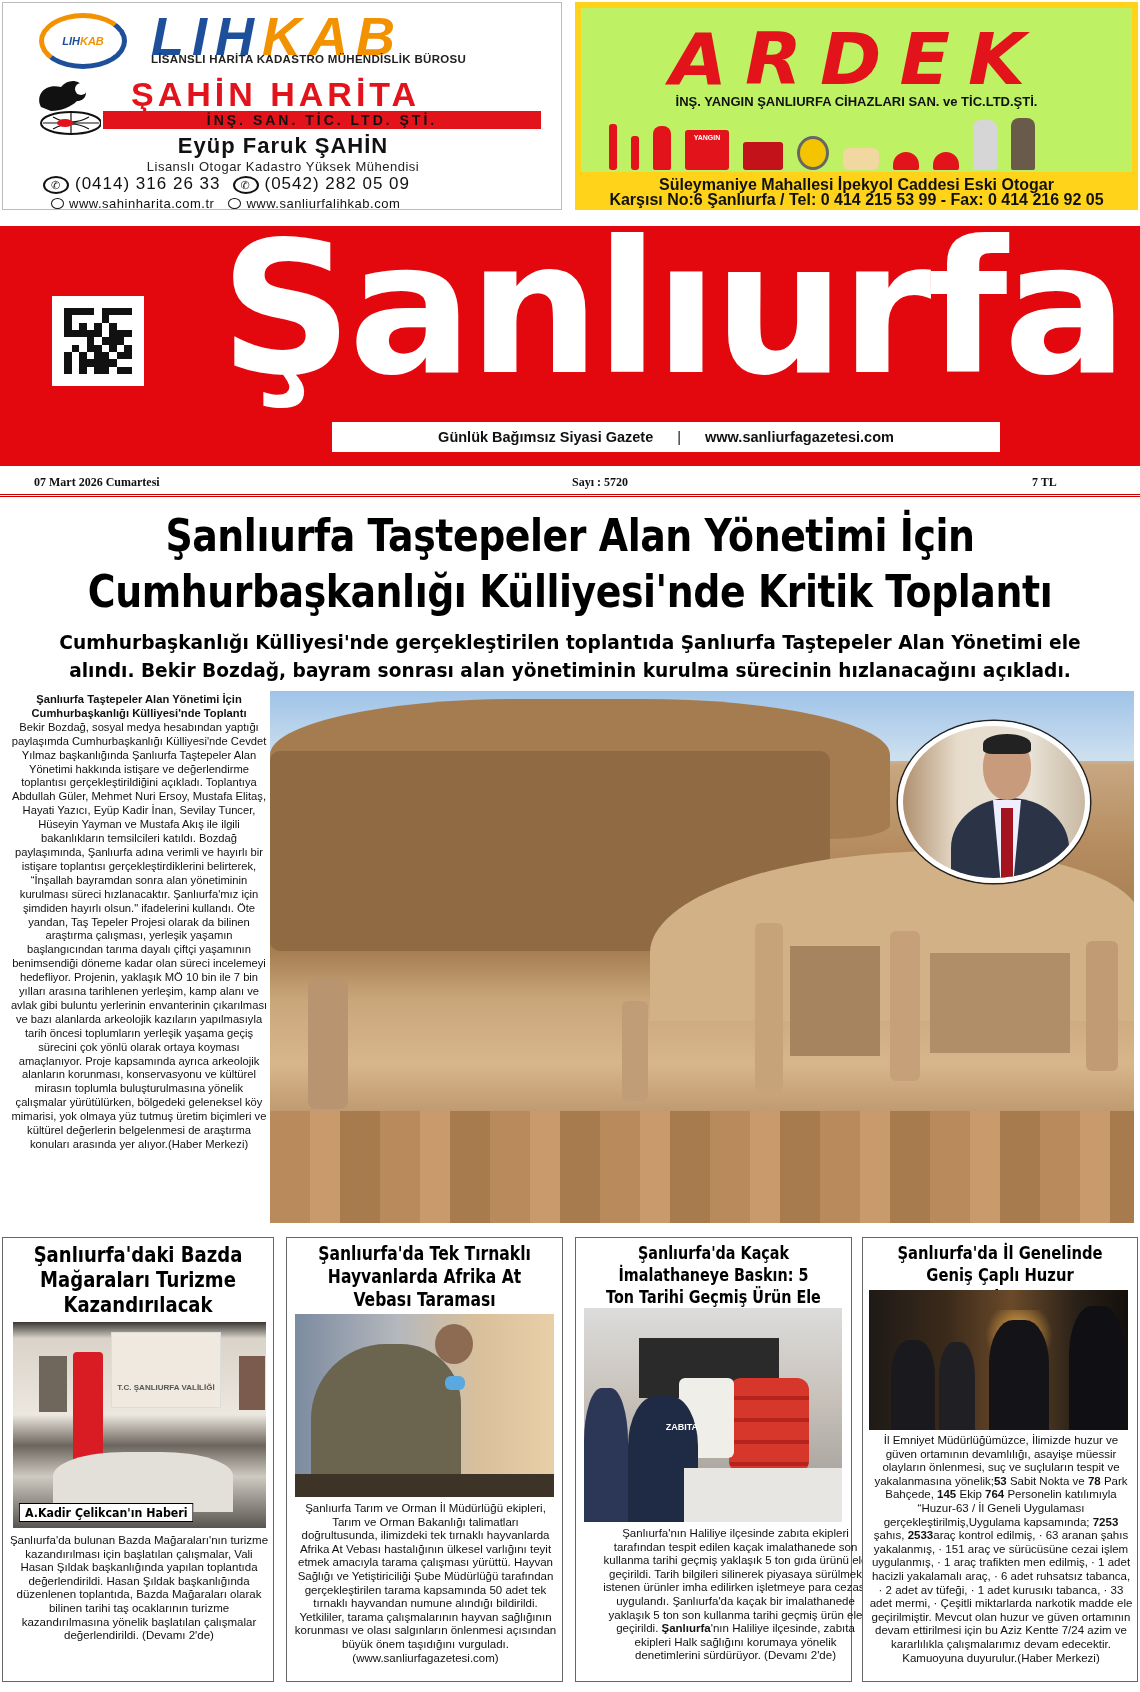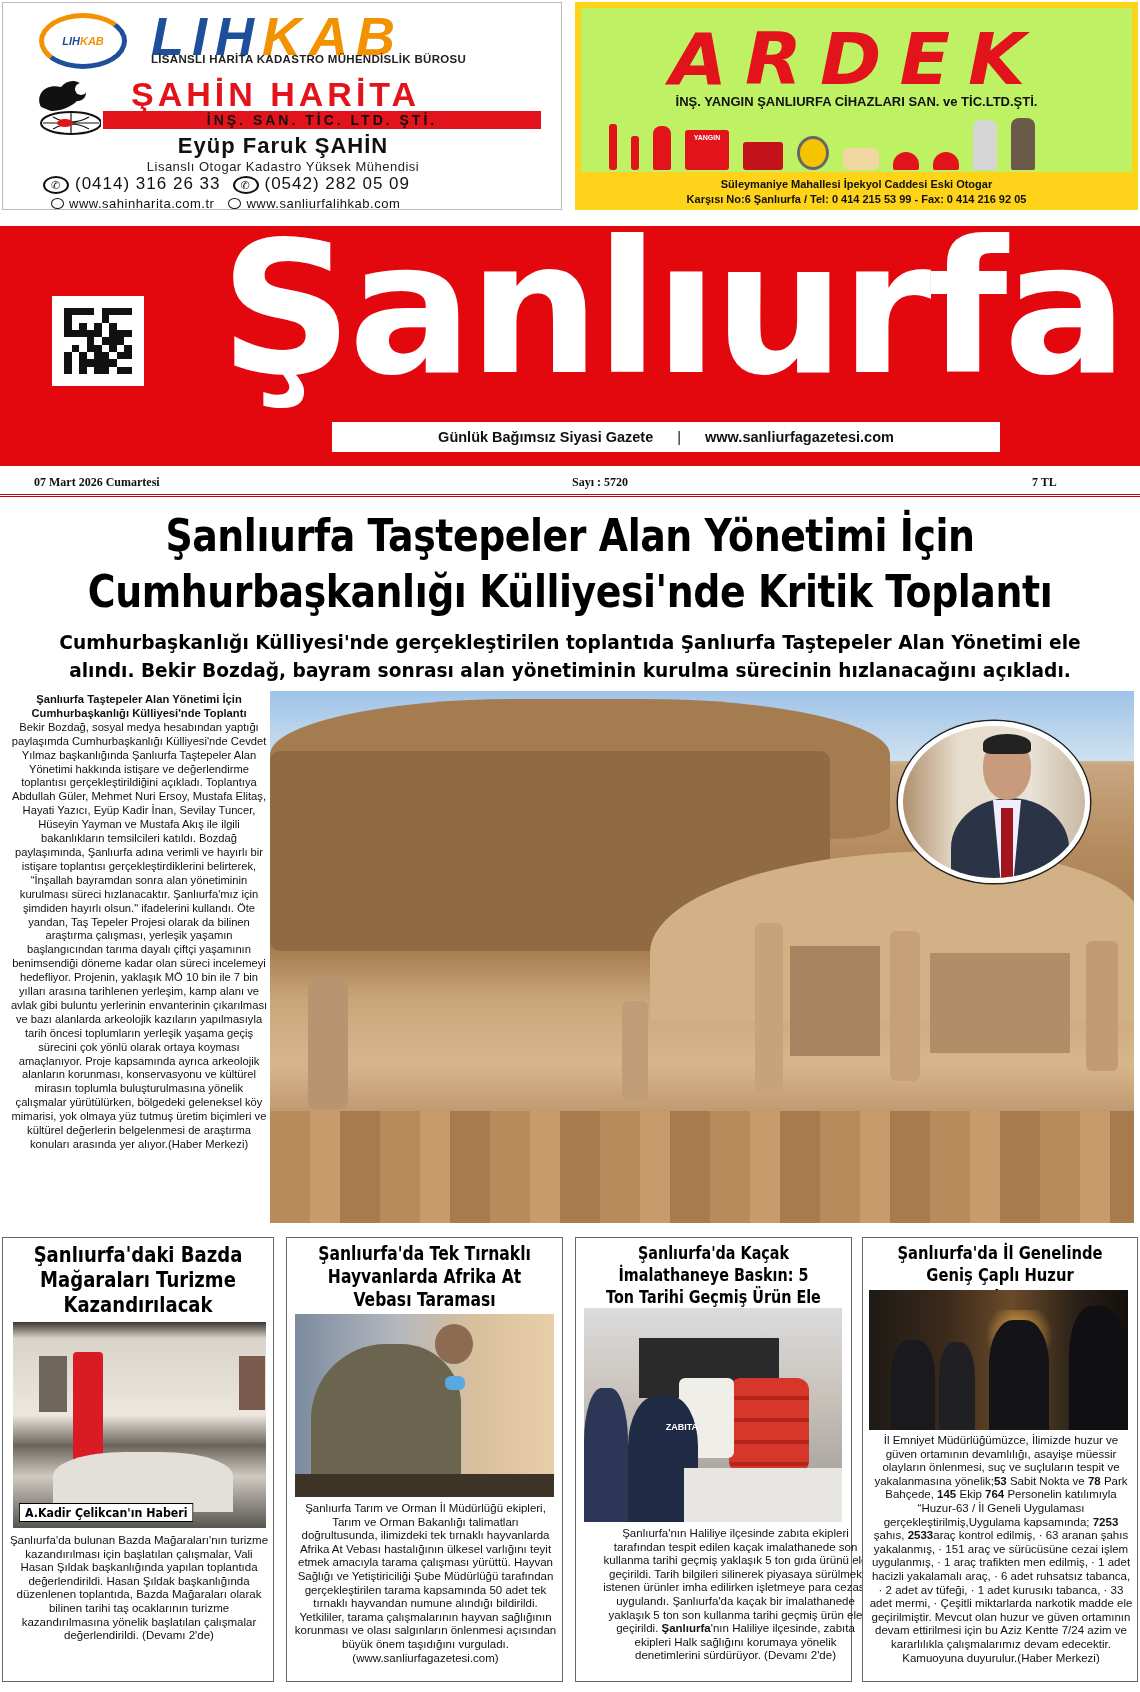--- a/index.html
+++ b/index.html
@@ -45,21 +45,21 @@
   }
   .ad-right-inner { position: absolute; left: 6px; top: 6px; width: 551px; height: 164px; background: #bef264; }
   .ardek-word {
     position: absolute; left: 28px; top: 14px; width: 495px; text-align: center; font-family: "DejaVu Sans", sans-serif;
     font-size: 74px; font-weight: bold; color: #e3131b; letter-spacing: 18px; line-height: 1; font-style: italic;
     transform: scaleY(0.95);
   }
   .ardek-sub { position: absolute; left: 0; width: 551px; top: 86px; text-align: center; font-size: 13px; font-weight: bold; color: #111; }
   .products { position: absolute; left: 28px; top: 112px; width: 510px; height: 50px; display: flex; align-items: flex-end; gap: 14px; }
   .prod { background: #e3131b; border-radius: 3px; }
-  .ardek-addr { position: absolute; left: 0; width: 563px; top: 175px; text-align: center; font-size: 11px; font-weight: bold; color: #111; line-height: 15px; }
+  .ardek-addr { position: absolute; left: 0; width: 563px; top: 175px; text-align: center; font-size: 16px; font-weight: bold; color: #111; line-height: 15px; }
 
   
   .masthead { position: absolute; left: 0; top: 226px; width: 1140px; height: 240px; background: #e3080e; }
   .qr {
     position: absolute; left: 52px; top: 70px; width: 92px; height: 90px; background: #fff; padding: 12px;
   }
   .qr-grid { width: 68px; height: 66px; display: grid; grid-template-columns: repeat(9, 1fr); grid-template-rows: repeat(9, 1fr); }
   .qr-grid i { display: block; }
   .mast-title {
     position: absolute; left: 220px; top: -10px; width: 790px; text-align: center;
@@ -321,20 +321,21 @@
     <div class="hair"></div>
   </div>
 </div>
 
 <div class="card" style="left:2px;width:272px;">
   <div class="card-title" style="font-size:22px;line-height:25px;padding:0 2px;">Şanlıurfa'daki Bazda Mağaraları Turizme Kazandırılacak</div>
   <div class="card-photo" style="left:10px;top:84px;width:253px;height:206px;background:linear-gradient(#3a3632 0%,#d9d3c9 8%,#ece7df 45%,#6b655e 60%,#cfcac1 75%,#585550 100%);">
     <div style="position:absolute;left:60px;top:30px;width:30px;height:110px;background:#d91b23;border-radius:4px;"></div>
     <div style="position:absolute;left:26px;top:34px;width:28px;height:56px;background:#6f675c;"></div>
     <div style="position:absolute;left:226px;top:34px;width:26px;height:54px;background:#7a5b4d;"></div>
+    <div style="position:absolute;left:98px;top:10px;width:110px;height:76px;background:#efe9df;border:1px solid #ddd;color:#555;font-size:8px;font-weight:bold;text-align:center;padding-top:50px;">T.C. ŞANLIURFA VALİLİĞİ</div>
     <div style="position:absolute;left:40px;top:130px;width:180px;height:60px;background:#e3e0da;border-radius:40% 40% 0 0;"></div>
     <div class="byline">A.Kadir Çelikcan'ın Haberi</div>
   </div>
   <div class="card-text" style="left:6px;top:296px;width:260px;font-size:11.5px;line-height:13.6px;">Şanlıurfa'da bulunan Bazda Mağaraları'nın turizme kazandırılması için başlatılan çalışmalar, Vali Hasan Şıldak başkanlığında yapılan toplantıda değerlendirildi. Hasan Şıldak başkanlığında düzenlenen toplantıda, Bazda Mağaraları olarak bilinen tarihi taş ocaklarının turizme kazandırılmasına yönelik başlatılan çalışmalar değerlendirildi. (Devamı 2'de)</div>
 </div>
 
 <div class="card" style="left:286px;width:277px;">
   <div class="card-title" style="font-size:19px;line-height:23px;padding:0 2px;">Şanlıurfa'da Tek Tırnaklı Hayvanlarda Afrika At Vebası Taraması Yapılıyor</div>
   <div class="card-photo" style="left:8px;top:76px;width:259px;height:183px;background:linear-gradient(90deg,#7c8ba0 0%,#b5b8bd 40%,#d9c09c 70%,#e8cfa8 100%);">
     <div style="position:absolute;left:16px;top:30px;width:150px;height:150px;background:#6b6550;border-radius:50% 40% 0 0;"></div>

